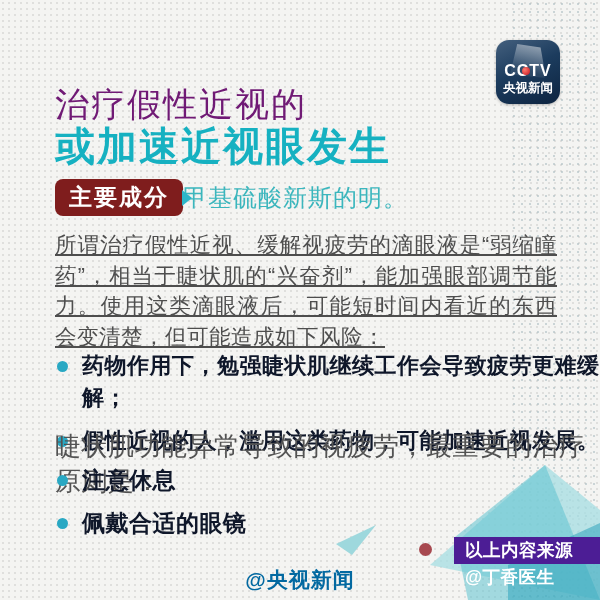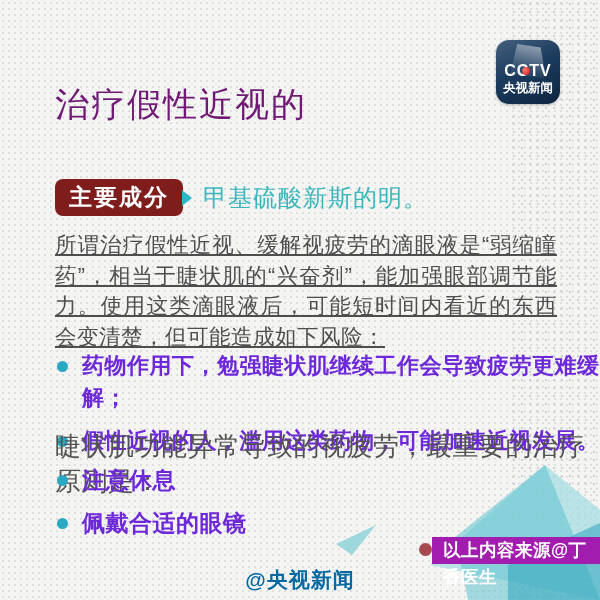--- a/index.html
+++ b/index.html
@@ -41,43 +41,43 @@
   
   .ingredient-row{position:absolute;left:55px;top:179px;display:flex;align-items:center;}
   .badge{
     position:relative;background:#7f1d1d;color:#fff;font-size:23px;font-weight:600;
     padding:3px 14px;border-radius:8px;letter-spacing:2px;
   }
   .badge:after{
     content:"";position:absolute;right:-9px;top:50%;transform:translateY(-50%);
     border-top:8px solid transparent;border-bottom:8px solid transparent;border-left:10px solid #2db5c8;
   }
-  .ingredient-value{margin-left:20px;color:#3bb6bd;font-size:24px;letter-spacing:1px;text-align:right;}
+  .ingredient-value{color:#3bb6bd;font-size:24px;letter-spacing:1px;text-align:right;}
   
   .paragraph{
     position:absolute;left:55px;top:230px;width:502px;
     font-size:21.5px;line-height:30.5px;color:#4e4e4e;letter-spacing:.5px;text-align:justify;text-decoration:underline;
   }
   
   .blist{position:absolute;left:55px;margin:0;padding:0;list-style:none;}
   .risks{top:350px;}
   .principles{top:464px;}
   .blist li{display:flex;align-items:flex-start;margin-bottom:11px;}
   .bullet-dot{flex:none;width:11px;height:11px;border-radius:50%;background:#29a8c3;margin:11px 14px 0 2px;}
-  .bullet-text{font-size:22px;line-height:32px;color:#6d28d9;font-weight:600;letter-spacing:.5px;}
+  .bullet-text{font-size:22px;line-height:32px;color:#0f172a;font-weight:600;letter-spacing:.5px;}
   .principles .bullet-text{font-size:23px;}
   .principle-intro{position:absolute;left:55px;top:429px;font-size:26px;color:#535353;letter-spacing:.5px;}
   
   .decor-triangles{position:absolute;right:0;bottom:0;width:170px;height:175px;pointer-events:none;}
   .small-triangle{position:absolute;left:334px;top:523px;width:45px;height:34px;pointer-events:none;}
   
   .source-dot{position:absolute;left:419px;top:543px;width:13px;height:13px;border-radius:50%;background:#a7484f;}
   .source-badge{
-    position:absolute;left:432px;top:537px;height:27px;line-height:27px;
-    background:#a21caf;color:#fff;font-size:17.5px;font-weight:600;padding:0 11px;letter-spacing:.5px;
+    position:absolute;left:454px;top:537px;height:27px;line-height:27px;
+    background:#4c1d95;color:#fff;font-size:17.5px;font-weight:600;padding:0 11px;letter-spacing:.5px;
   }
   
   .watermark{position:absolute;left:0;top:566px;width:100%;text-align:center;
     color:#0369a1;font-size:21px;font-weight:600;letter-spacing:1px;}
 </style>
 </head>
 <body>
 
 <div class="poster">
 
@@ -95,20 +95,21 @@
 
   <div class="logo">
     <div class="logo-word">
       <span class="logo-globe"></span>
       <span>CCTV</span>
     </div>
     <div class="logo-caption">央视新闻</div>
   </div>
 
   <div class="title1">治疗假性近视的</div>
+  <div class="title2">或加速近视眼发生</div>
 
   <div class="ingredient-row">
     <span class="badge">主要成分</span>
     <span class="ingredient-value">甲基硫酸新斯的明。</span>
   </div>
 
   <div class="paragraph">所谓治疗假性近视、缓解视疲劳的滴眼液是“弱缩瞳药”，相当于睫状肌的“兴奋剂”，能加强眼部调节能力。使用这类滴眼液后，可能短时间内看近的东西会变清楚，但可能造成如下风险：</div>
 
   <ul class="blist risks">
     <li>

